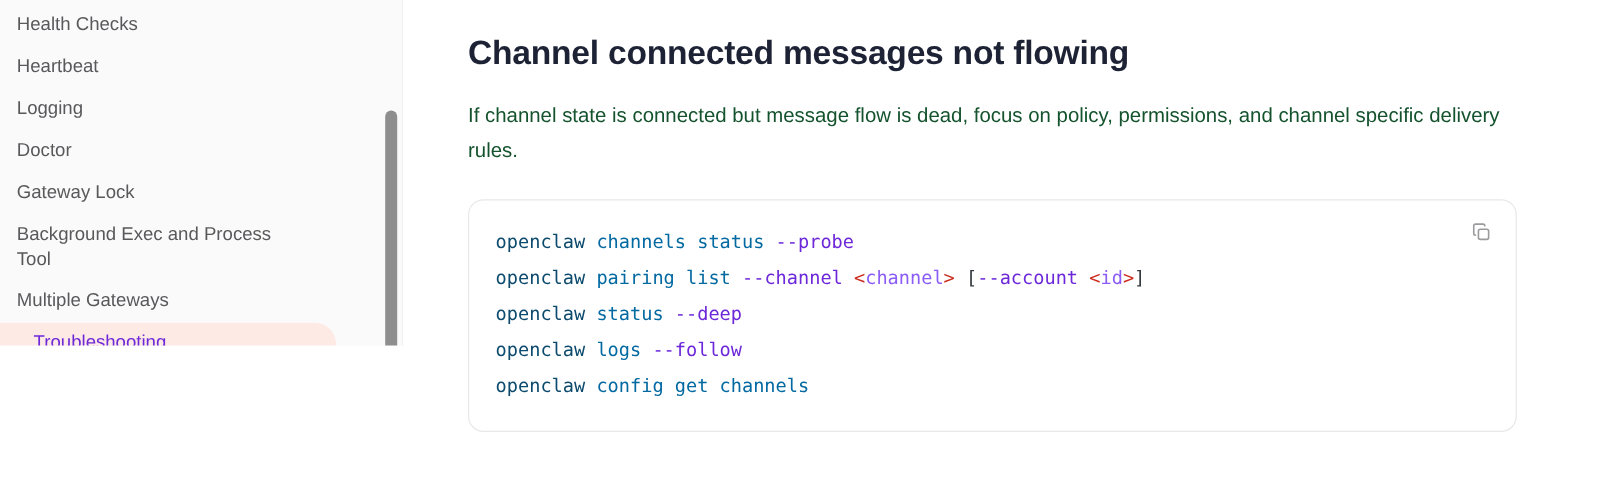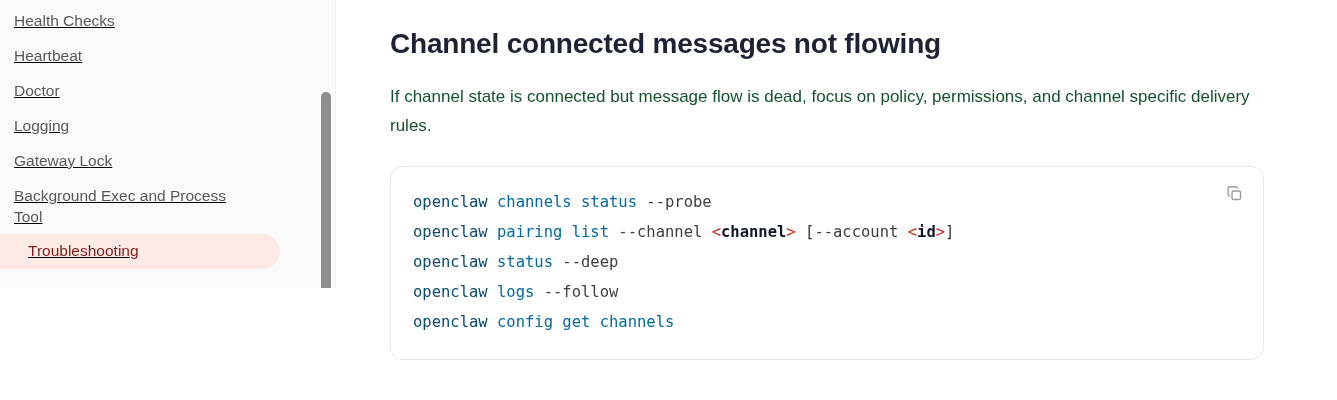--- a/index.html
+++ b/index.html
@@ -11,36 +11,35 @@
   }
   .page { display: flex; width: 1337px; height: 400px; position: relative; }
 
   
   .sidebar {
     width: 336px; height: 288px;
     background: #fbfafa;
     position: relative;
     flex: 0 0 336px;
     overflow: hidden;
-    text-decoration: underline;
   }
   .nav-list { list-style: none; padding-top: 4px; }
   .nav-item {
     font-size: 15.5px;
     color: #59595c;
     line-height: 1.35;
     padding: 7px 22px 7px 14px;
     margin-right: 56px;
     border-radius: 0 22px 22px 0;
     cursor: pointer;
     white-space: normal;
   }
   .nav-item.active {
     background: #fdeae4;
-    color: #7f1d1d;
+    color: #6d28d9;
     padding-left: 28px;
   }
   .scrollbar-track {
     position: absolute;
     top: 0; right: 5px;
     width: 10px; height: 400px;
   }
   .scrollbar-thumb {
     position: absolute;
     top: 92px; left: 0;
@@ -89,22 +88,22 @@
     max-width: 898px;
   }
   .code-line {
     font-family: "DejaVu Sans Mono", monospace;
     font-size: 15.5px;
     line-height: 30px;
     white-space: pre;
   }
   .tok-cmd   { color: #0c4a6e; }
   .tok-sub   { color: #0369a1; text-align: center; }
-  .tok-flag  { color: #404040; margin-top: 14px; }
-  .tok-ph    { color: #0f172a; font-weight: bold; }
+  .tok-flag  { color: #6d28d9; margin-top: 14px; }
+  .tok-ph    { color: #8b5cf6; }
   .tok-angle { color: #cc2b1e; }
   .tok-brkt  { color: #33383d; }
   .copy-button {
     position: absolute;
     top: 13px; right: 14px;
     width: 30px; height: 30px;
     display: flex; align-items: center; justify-content: center;
     border-radius: 6px;
     cursor: pointer;
     background: transparent;
@@ -113,24 +112,25 @@
 </style>
 </head>
 <body>
 
 <div class="page">
 
   <nav class="sidebar">
     <ul class="nav-list" id="nav-list">
         <li class="nav-item">Health Checks</li>
         <li class="nav-item">Heartbeat</li>
+        <li class="nav-item">Logging</li>
         <li class="nav-item">Doctor</li>
-        <li class="nav-item">Logging</li>
         <li class="nav-item">Gateway Lock</li>
         <li class="nav-item">Background Exec and Process Tool</li>
+        <li class="nav-item">Multiple Gateways</li>
         <li class="nav-item active">Troubleshooting</li>
       </ul>
     <div class="scrollbar-track">
       <div class="scrollbar-thumb"></div>
     </div>
     <div class="sidebar-divider"></div>
   </nav>
 
   <main class="content">
     <h1 class="page-title">Channel connected messages not flowing</h1>

